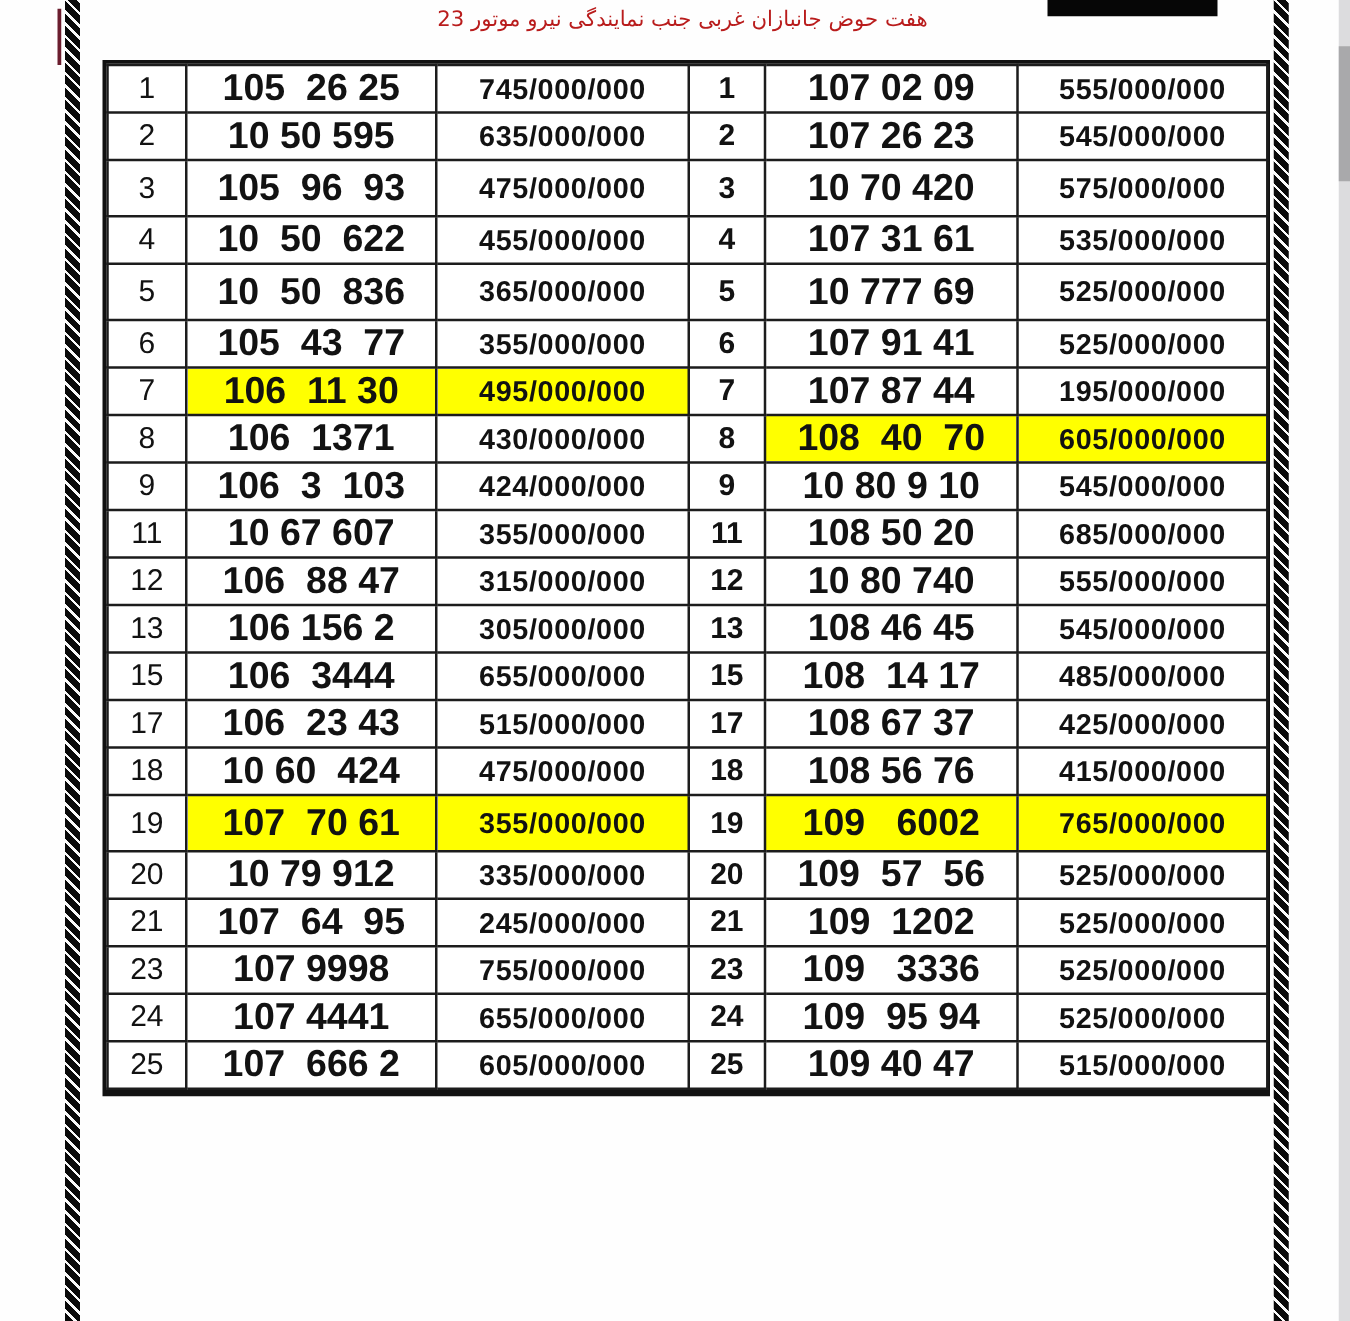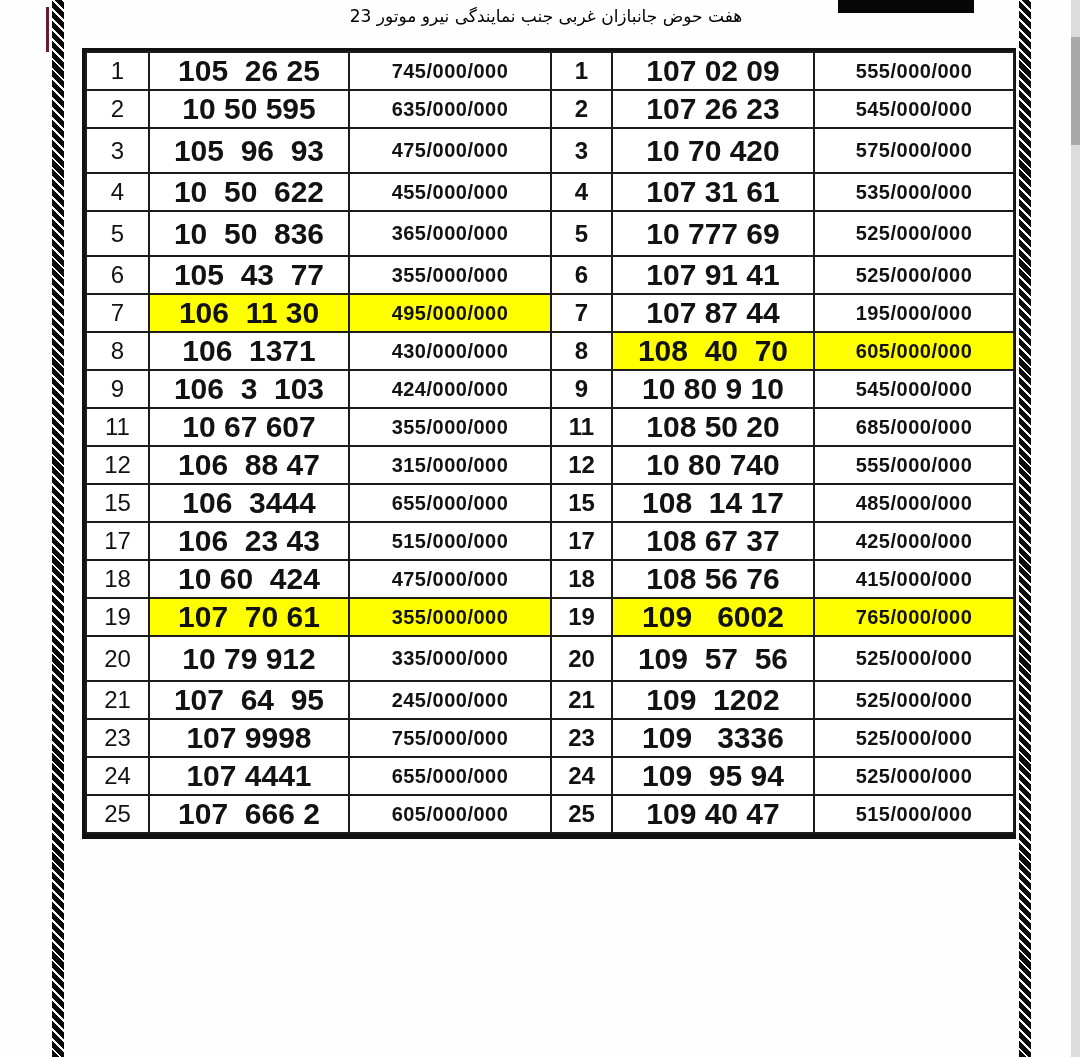--- a/index.html
+++ b/index.html
@@ -21,21 +21,21 @@
     background:#6b1d2e;
   }
   .redaction{
     position:absolute;left:838px;top:0;width:136px;height:13px;
     background:#060606;
   }
   .title{
     position:absolute;top:6px;left:82px;width:928px;
     text-align:center;
     font-family:"DejaVu Sans",sans-serif;
-    font-size:17px;font-weight:400;color:#000000;
+    font-size:17px;font-weight:400;color:#b91c1c;
     direction:rtl;
   }
   .table-wrap{
     position:absolute;left:82px;top:48px;width:928px;
     border:3px solid #111;border-bottom-width:5px;
     background:#fff;
   }
   table{
     width:100%;
     border-collapse:collapse;
@@ -48,21 +48,21 @@
     color:#121212;
     overflow:hidden;
   }
   tbody tr{height:37px;}
   tbody tr:nth-child(3),
   tbody tr:nth-child(5),
   tbody tr:nth-child(16){height:45px;}
   td.num{font-size:24px;font-weight:400;}
   td.num-right{font-weight:700;}
   td.phone{font-size:30px;font-weight:700;white-space:pre;}
-  td.price{font-size:20px;font-weight:700;letter-spacing:0.5px;}
+  td.price{font-size:23px;font-weight:700;letter-spacing:0.5px;}
   td.hl{background:var(--hl,#ffff00);}
   .scrollbar-track{
     position:absolute;right:0;top:0;bottom:0;width:9px;
     background:#dcdcde;
   }
   .scrollbar-thumb{
     position:absolute;left:0;width:9px;top:37px;height:108px;
     background:#a9a9ab;
   }
 </style>
@@ -169,20 +169,28 @@
         </tr>
         <tr>
           <td class="num num-left">12</td>
           <td class="phone">106  88 47</td>
           <td class="price">315/000/000</td>
           <td class="num num-right">12</td>
           <td class="phone">10 80 740</td>
           <td class="price">555/000/000</td>
         </tr>
         <tr>
+          <td class="num num-left">13</td>
+          <td class="phone">106 156 2</td>
+          <td class="price">305/000/000</td>
+          <td class="num num-right">13</td>
+          <td class="phone">108 46 45</td>
+          <td class="price">545/000/000</td>
+        </tr>
+        <tr>
           <td class="num num-left">15</td>
           <td class="phone">106  3444</td>
           <td class="price">655/000/000</td>
           <td class="num num-right">15</td>
           <td class="phone">108  14 17</td>
           <td class="price">485/000/000</td>
         </tr>
         <tr>
           <td class="num num-left">17</td>
           <td class="phone">106  23 43</td>

